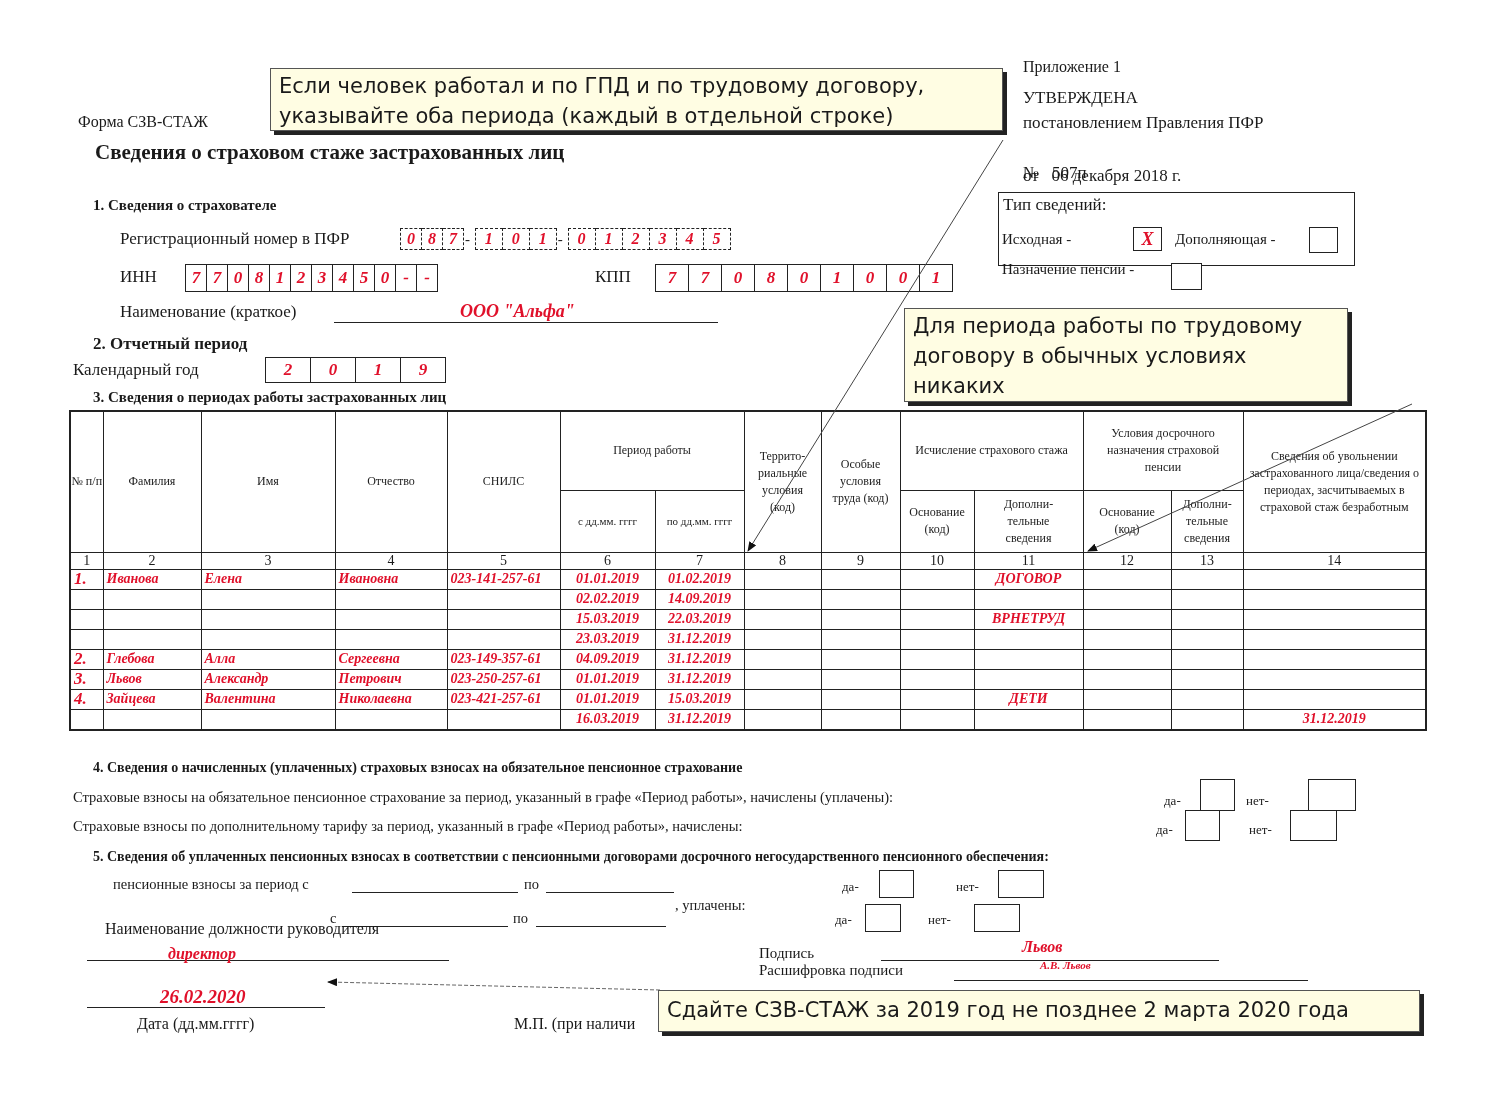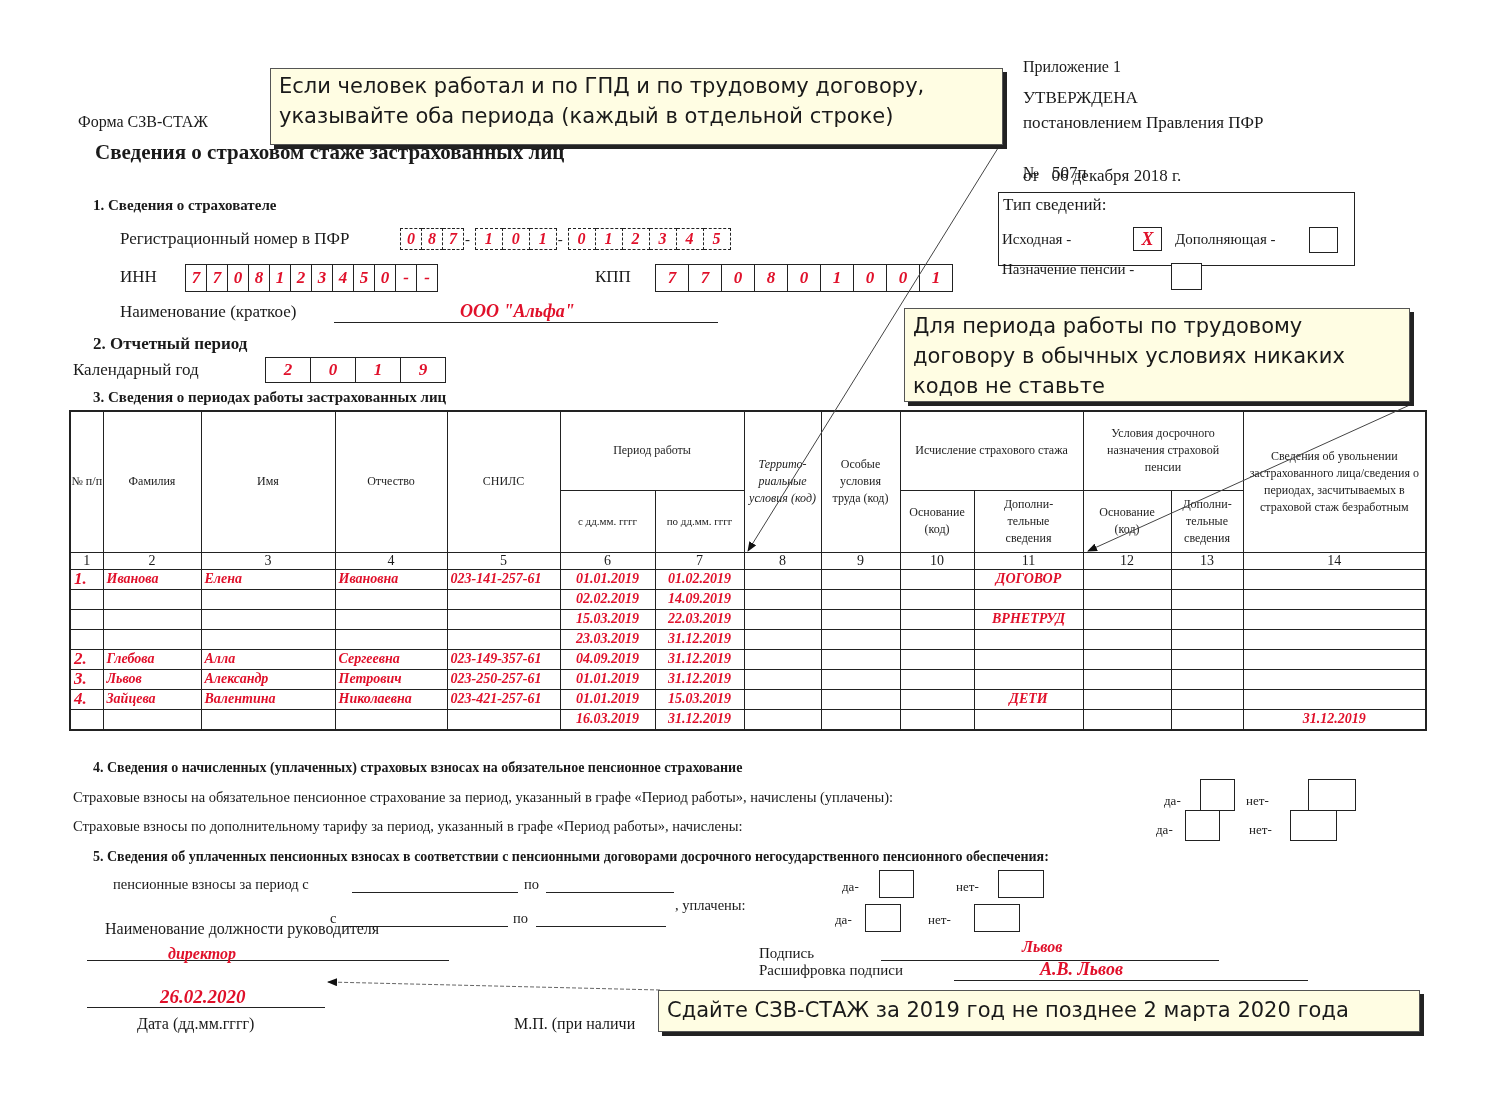--- a/index.html
+++ b/index.html
@@ -152,21 +152,21 @@
       <col style="width:183px">
   </colgroup>
   <tbody>
       <tr style="height:79px;">
     <th rowspan="2">№ п/п</th>
     <th rowspan="2">Фамилия</th>
     <th rowspan="2">Имя</th>
     <th rowspan="2">Отчество</th>
     <th rowspan="2">СНИЛС</th>
     <th colspan="2">Период работы</th>
-    <th rowspan="2" style="padding:6px 4px;font-style:italic;">Террито-риальные условия (код)</th>
+    <th rowspan="2" style="padding:6px 4px;">Террито-риальные условия (код)</th>
     <th rowspan="2" style="padding:0 4px;">Особые условия труда (код)</th>
     <th colspan="2">Исчисление страхового стажа</th>
     <th colspan="2" style="padding:0 10px;">Условия досрочного назначения страховой пенсии</th>
     <th rowspan="2" style="padding:0 6px;">Сведения об увольнении застрахованного лица/сведения о периодах, засчитываемых в страховой стаж безработным</th>
   </tr>
   <tr style="height:62px;">
     <th style="font-size:11px;">с дд.мм. гггг</th>
     <th style="font-size:11px;white-space:nowrap;">по дд.мм. гггг</th>
     <th style="padding:0 4px;">Основание (код)</th>
     <th style="padding:0 14px;">Дополни-тельные сведения</th>
@@ -361,35 +361,34 @@
 <div class="uline" style="left:87px;top:986px;width:238px;height:21px;"></div>
 <div class="abs red" style="left:160px;top:986px;font-size:19px;">26.02.2020</div>
 <div class="abs f16" style="left:137px;top:1015px;">Дата (дд.мм.гггг)</div>
 <div class="abs f16" style="left:514px;top:1015px;">М.П. (при наличи</div>
 
 <div class="abs f15" style="left:759px;top:945px;">Подпись</div>
 <div class="uline" style="left:881px;top:940px;width:338px;height:20px;"></div>
 <div class="abs red" style="left:1022px;top:938px;font-size:16px;">Львов</div>
 <div class="abs f15" style="left:759px;top:962px;">Расшифровка подписи</div>
 <div class="uline" style="left:954px;top:962px;width:354px;height:18px;"></div>
-<div class="abs red" style="left:1040px;top:959px;font-size:18px;">А.В. Львов</div>
+<div class="abs red" style="left:1040px;top:959px;font-size:11px;">А.В. Львов</div>
 
 <svg class="arrows" width="1500" height="1098">
   <defs>
     <marker id="ah" markerWidth="10" markerHeight="8" refX="9" refY="4" orient="auto">
       <path d="M0,0 L10,4 L0,8 z" fill="#111"></path>
     </marker>
   </defs>
   <line x1="1003" y1="140" x2="748" y2="551" stroke="#444" stroke-width="1" marker-end="url(#ah)"></line>
   <line x1="1412" y1="404" x2="1088" y2="551" stroke="#444" stroke-width="1" marker-end="url(#ah)"></line>
   <line x1="660" y1="990" x2="328" y2="982" stroke="#666" stroke-width="1" stroke-dasharray="4,2" marker-end="url(#ah)"></line>
 </svg>
 
-<div class="callout" style="left:270px;top:68px;width:733px;height:77px;">
+<div class="callout" style="left:270px;top:68px;width:733px;height:63px;">
   <div>Если человек работал и по ГПД и по трудовому договору,</div>
   <div>указывайте оба периода (каждый в отдельной строке)</div>
 </div>
-<div class="callout" style="left:904px;top:308px;width:506px;height:94px;">
+<div class="callout" style="left:904px;top:308px;width:444px;height:94px;">
   <div>Для периода работы по трудовому</div>
   <div>договору в обычных условиях никаких</div>
-  <div>кодов не ставьте</div>
 </div>
 <div class="callout" style="left:658px;top:990px;width:762px;height:42px;line-height:34px;">Сдайте СЗВ-СТАЖ за 2019 год не позднее 2 марта 2020 года</div>
 
 </body></html>

